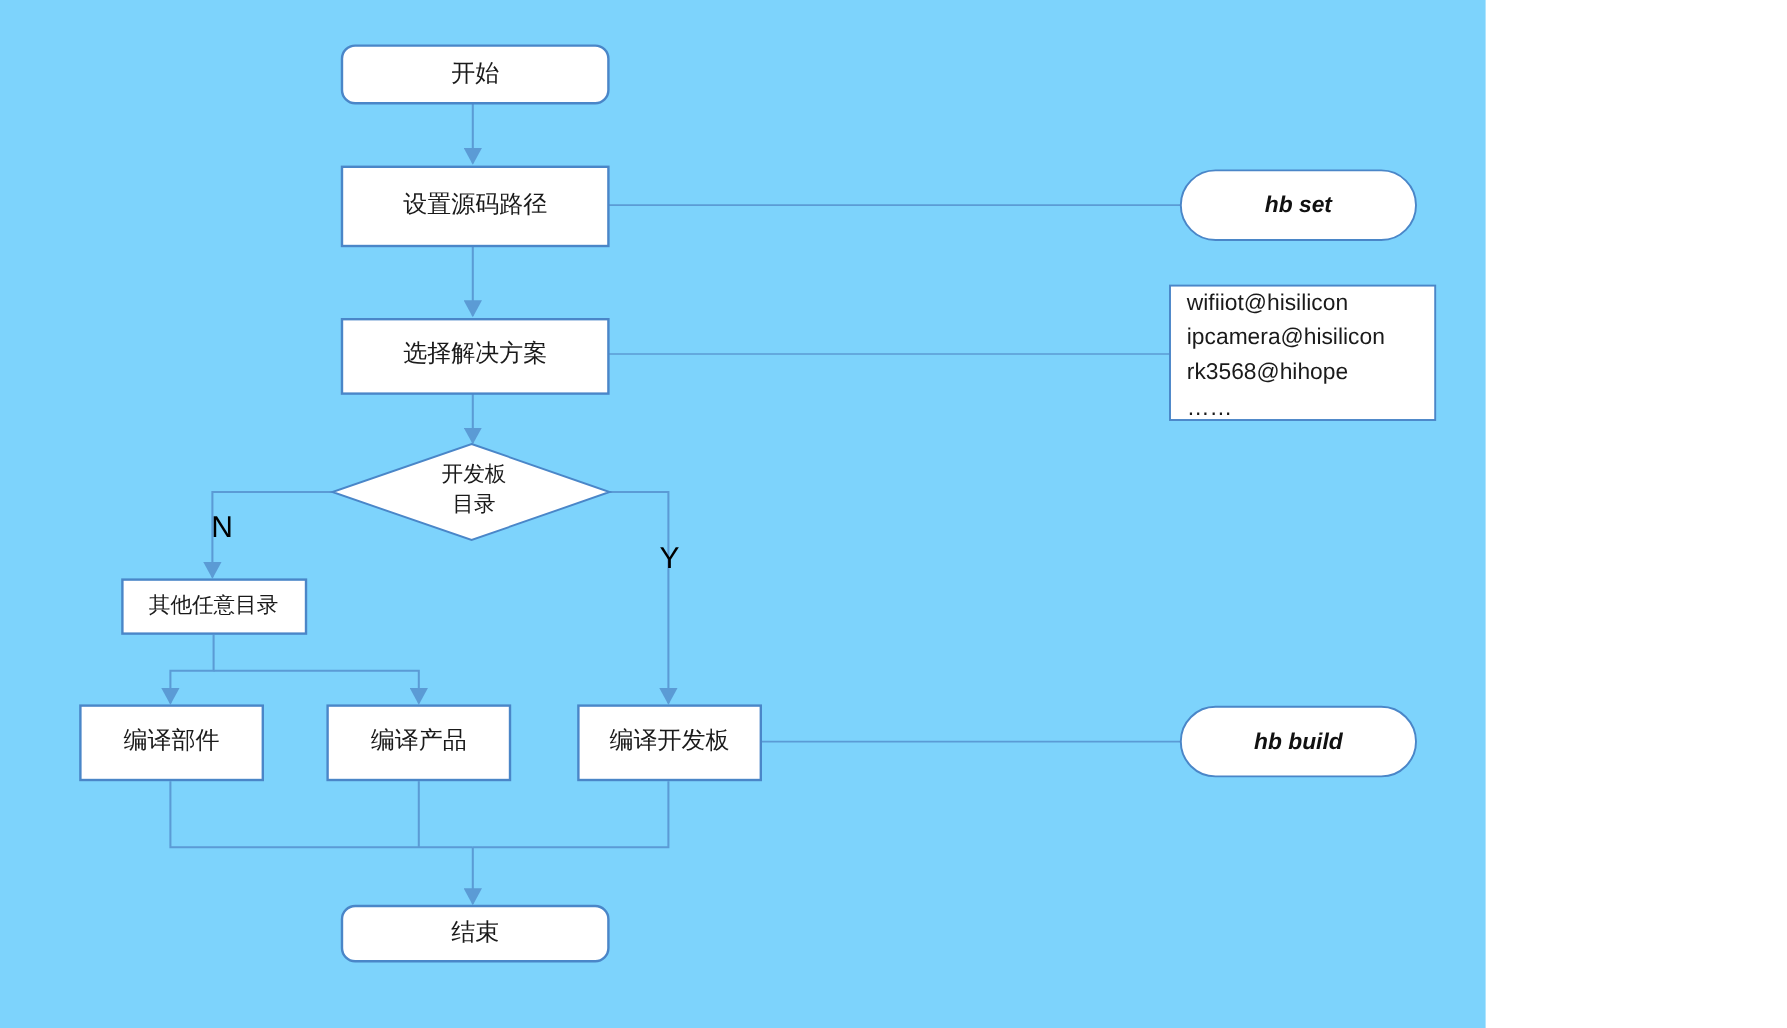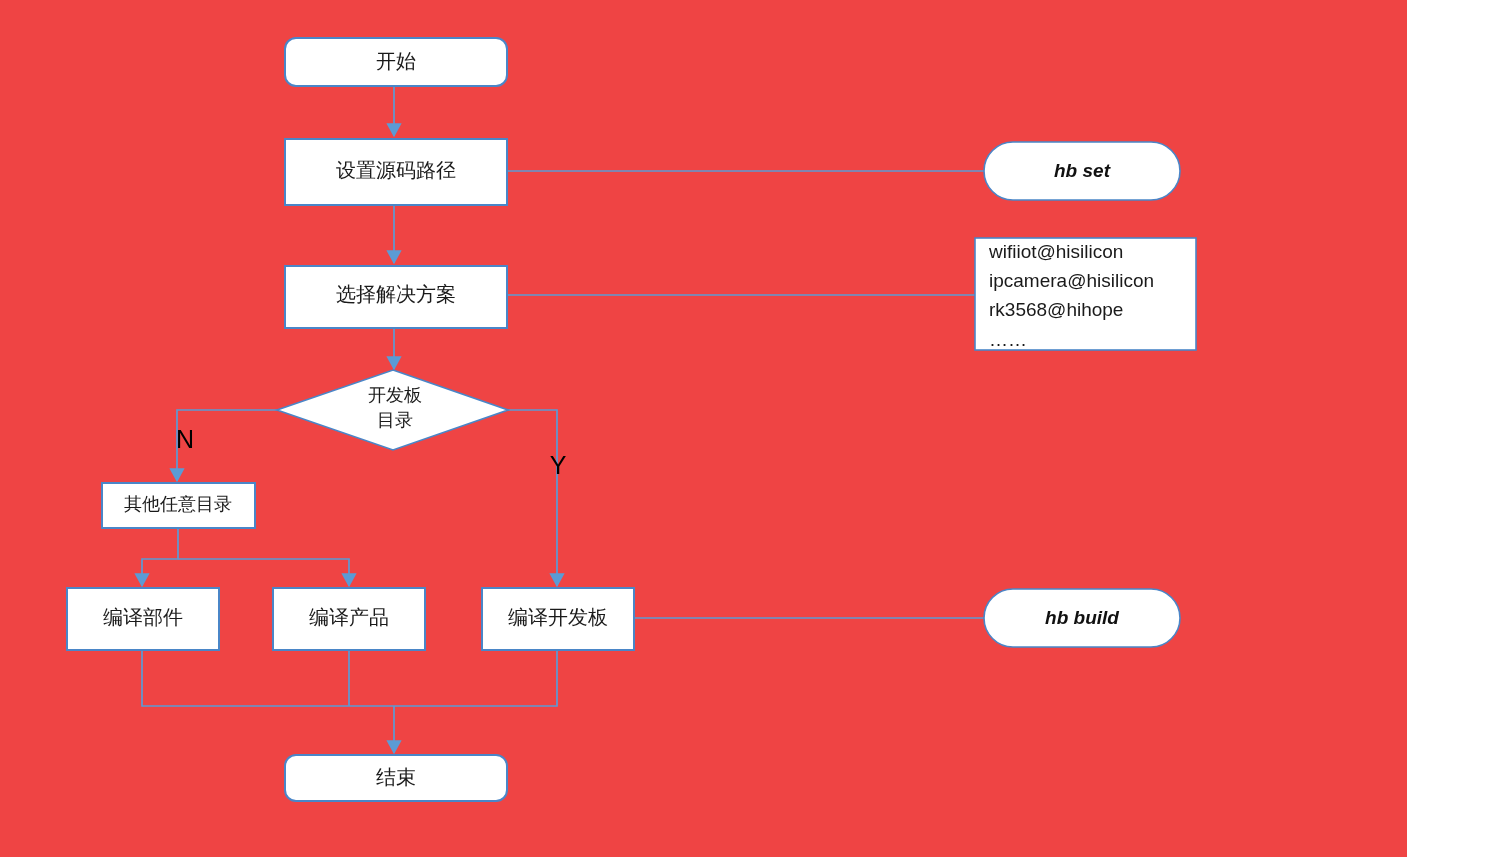--- a/index.html
+++ b/index.html
@@ -8,23 +8,23 @@
     background: #ffffff;
   }
   body {
     width: 1489px;
     height: 857px;
     font-family: "Liberation Sans", "DejaVu Sans", sans-serif;
     overflow: hidden;
   }
   #flowchart-canvas {
     position: relative;
-    width: 1407px;
+    width: 1238px;
     height: 857px;
-    background: #ef4444;
+    background: #7dd3fc;
   }
   svg.diagram {
     position: absolute;
     top: 0;
     left: 0;
     width: 1489px;
     height: 857px;
   }
   .node-shape {
     fill: #ffffff;

